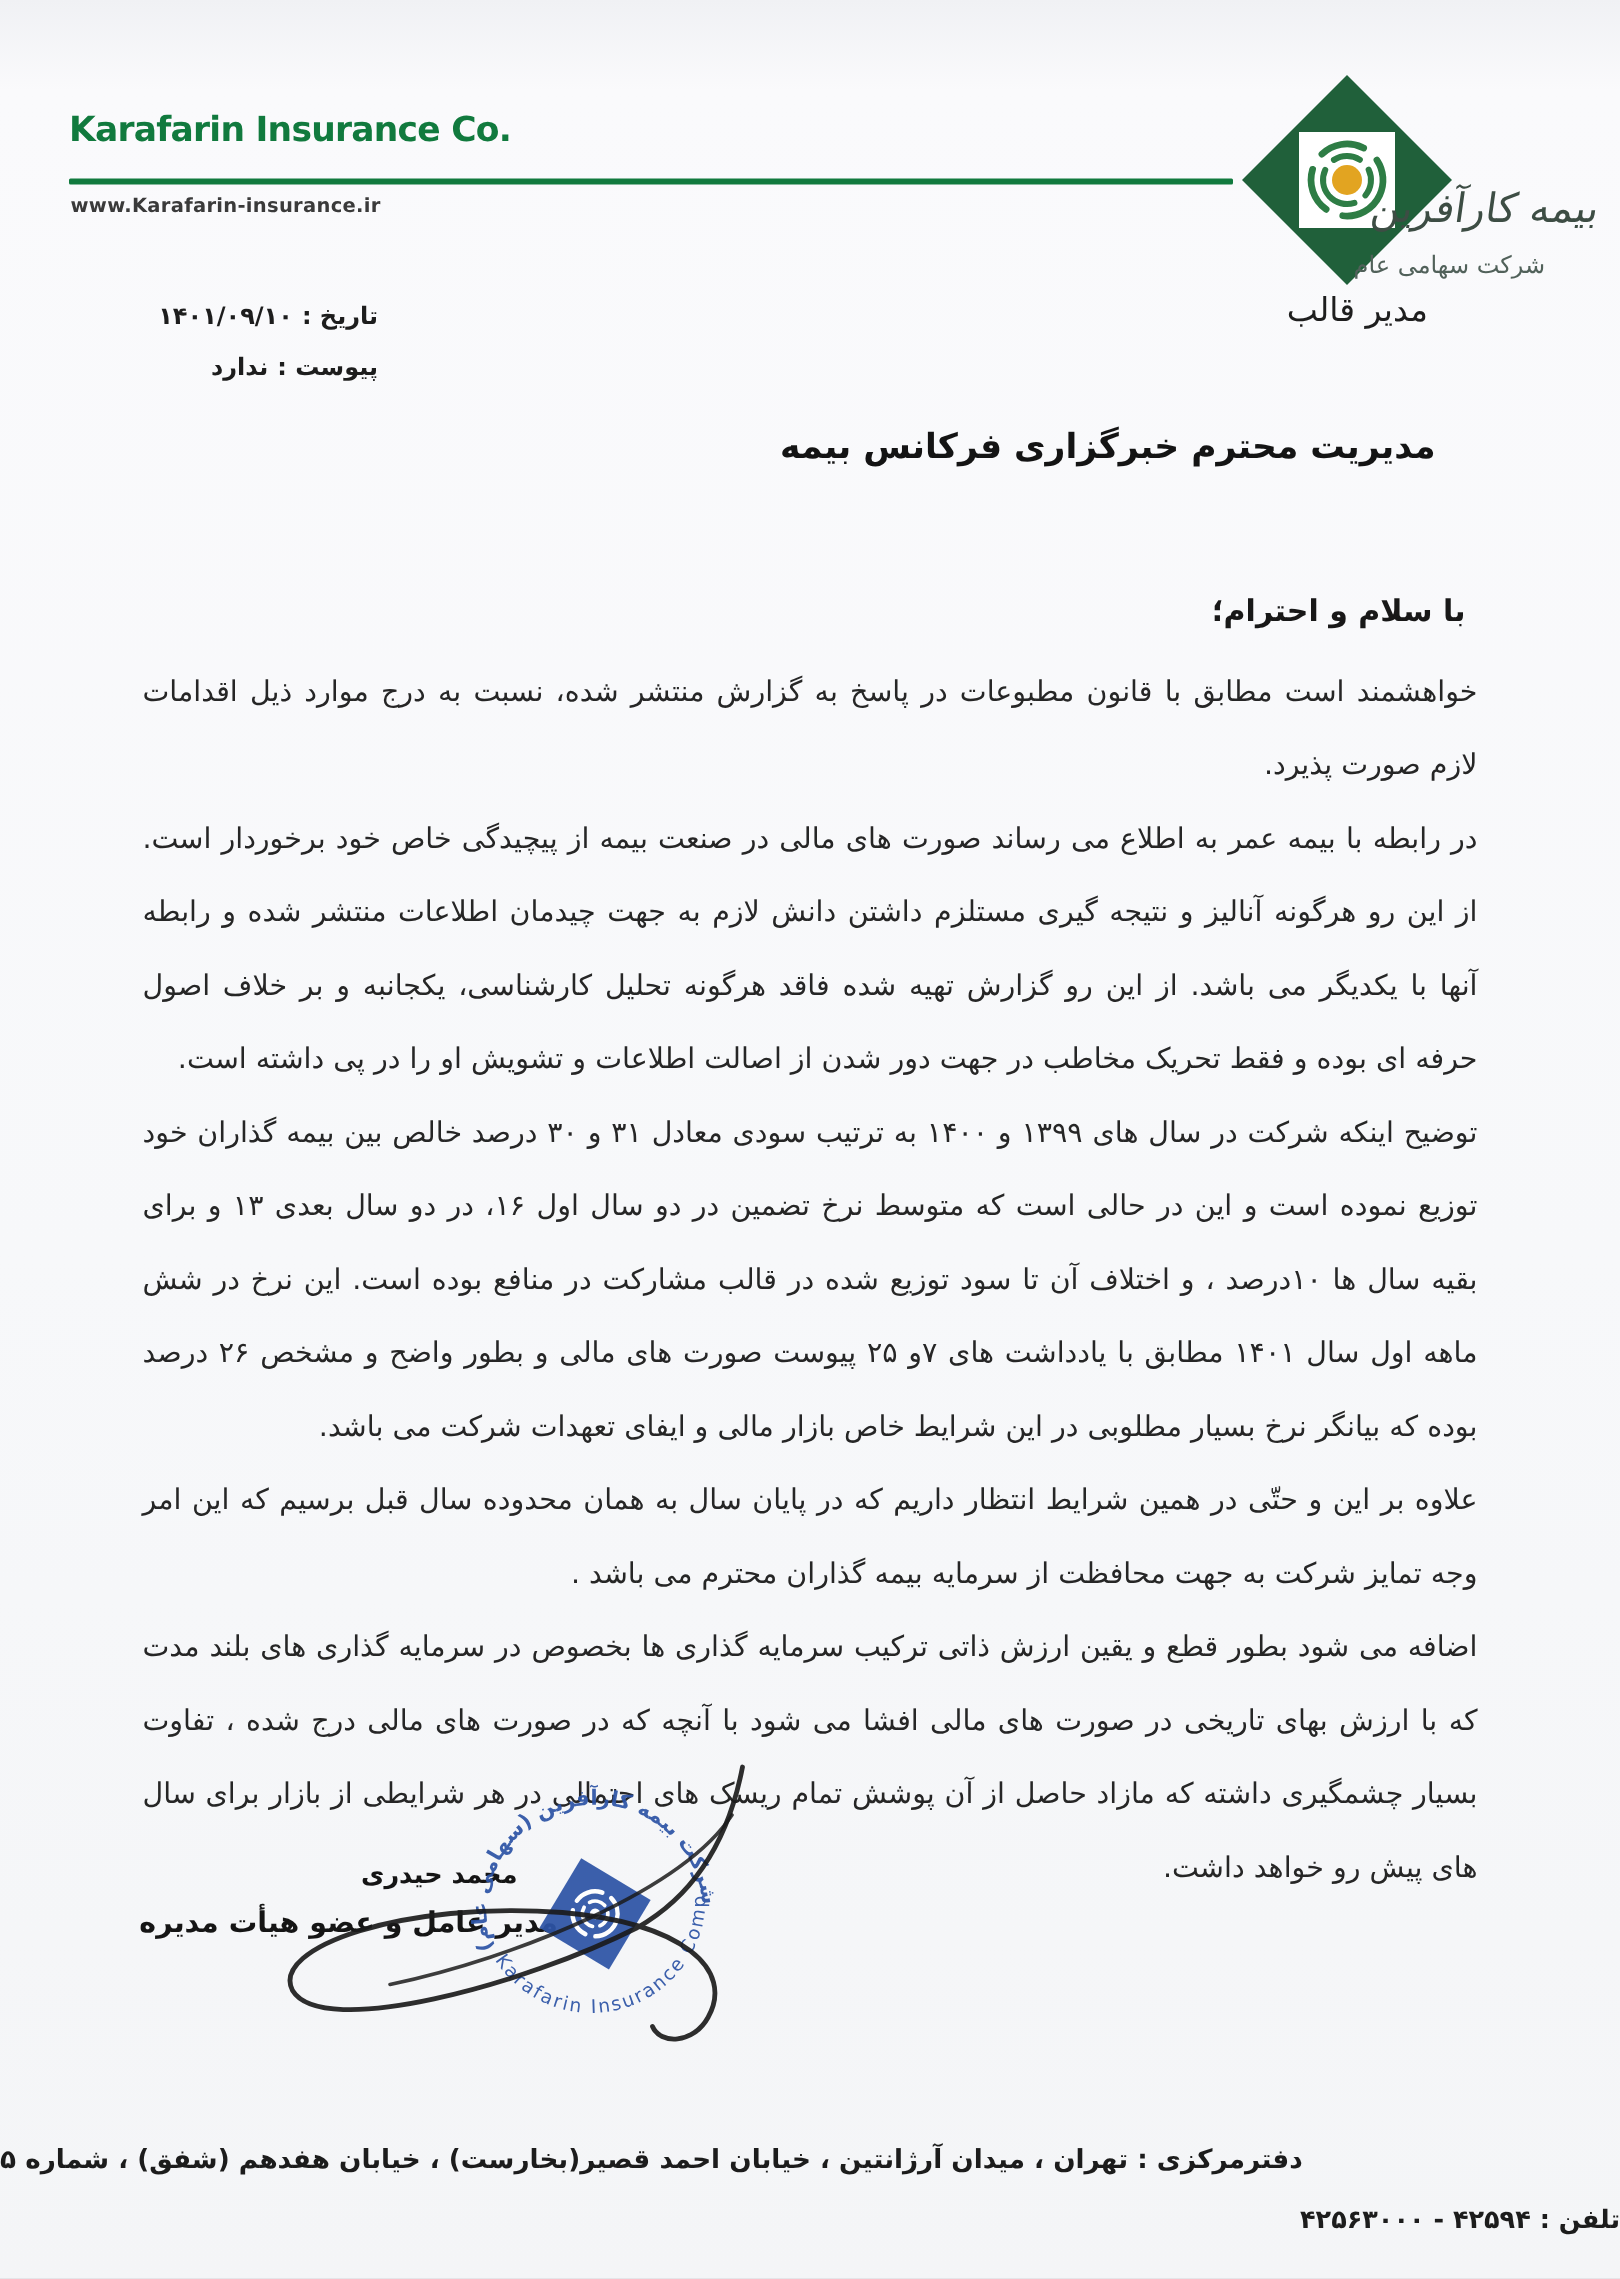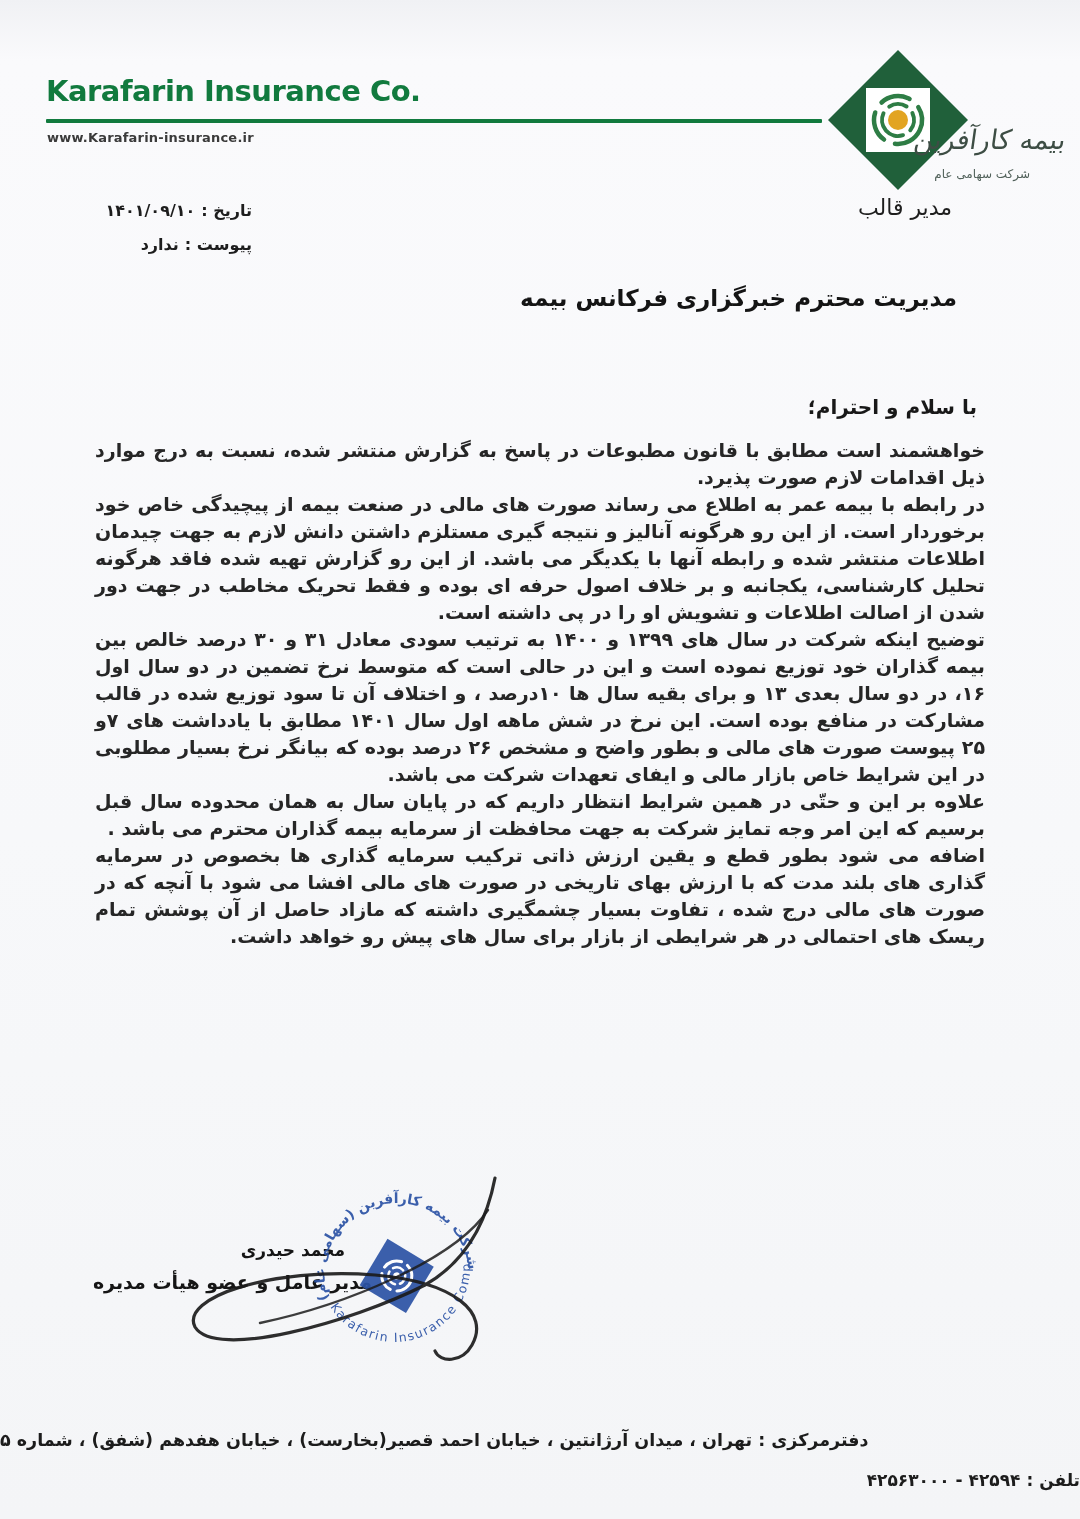--- a/index.html
+++ b/index.html
@@ -11,41 +11,41 @@
     background:linear-gradient(180deg,#f0f1f4 0%,#fafafc 4%,#f7f8fa 55%,#f4f5f7 100%);
     font-family:"DejaVu Sans",sans-serif;
     color:#262626;
     overflow:hidden;
   }
   .abs{position:absolute;}
   .fa{direction:rtl;unicode-bidi:plaintext;}
   
   .company-name{
     left:46px;top:74px;
-    font-size:29px;font-weight:bold;letter-spacing:-0.5px;
+    font-size:23px;font-weight:bold;letter-spacing:-0.5px;
     color:#117a3e;
   }
   .header-divider{
     left:46px;top:119px;width:776px;height:4px;
     background:#117a3e;border-radius:1px;
   }
   .website{
     left:47px;top:130px;
     font-size:13px;font-weight:bold;color:#3a3a3a;letter-spacing:0.2px;
   }
   .logo-svg{left:818px;top:45px;}
   .logo-callig{
     right:14px;top:124px;
     font-size:27px;color:#3d4d44;
     transform:skewX(-8deg);
     direction:rtl;
   }
   .logo-subtitle{
     right:50px;top:167px;
-    font-size:12px;color:#51615a;direction:rtl;
+    font-size:16px;color:#51615a;direction:rtl;
   }
   .role-title{
     right:128px;top:195px;
     font-size:22px;color:#1e1e1e;direction:rtl;
   }
   
   .meta{
     left:60px;top:194px;width:192px;
     direction:rtl;
     font-size:16px;font-weight:bold;color:#1d1d1d;
@@ -59,23 +59,22 @@
   }
   .salutation{
     right:103px;top:395px;
     font-size:20px;font-weight:bold;color:#181818;direction:rtl;
   }
   
   .body-text{
     left:95px;right:95px;top:437px;
     direction:rtl;
     text-align:justify;
-    font-size:19px;line-height:27px;color:#262626;
+    font-size:19px;line-height:49px;color:#262626;
     z-index:1;
-    font-weight:bold;
   }
   .body-text p{margin:0;}
   
   .sig-name{
     right:735px;top:1240px;
     font-size:17px;font-weight:bold;color:#151515;direction:rtl;z-index:2;
   }
   .sig-title{
     right:708px;top:1271px;
     font-size:19px;font-weight:bold;color:#151515;direction:rtl;z-index:2;

